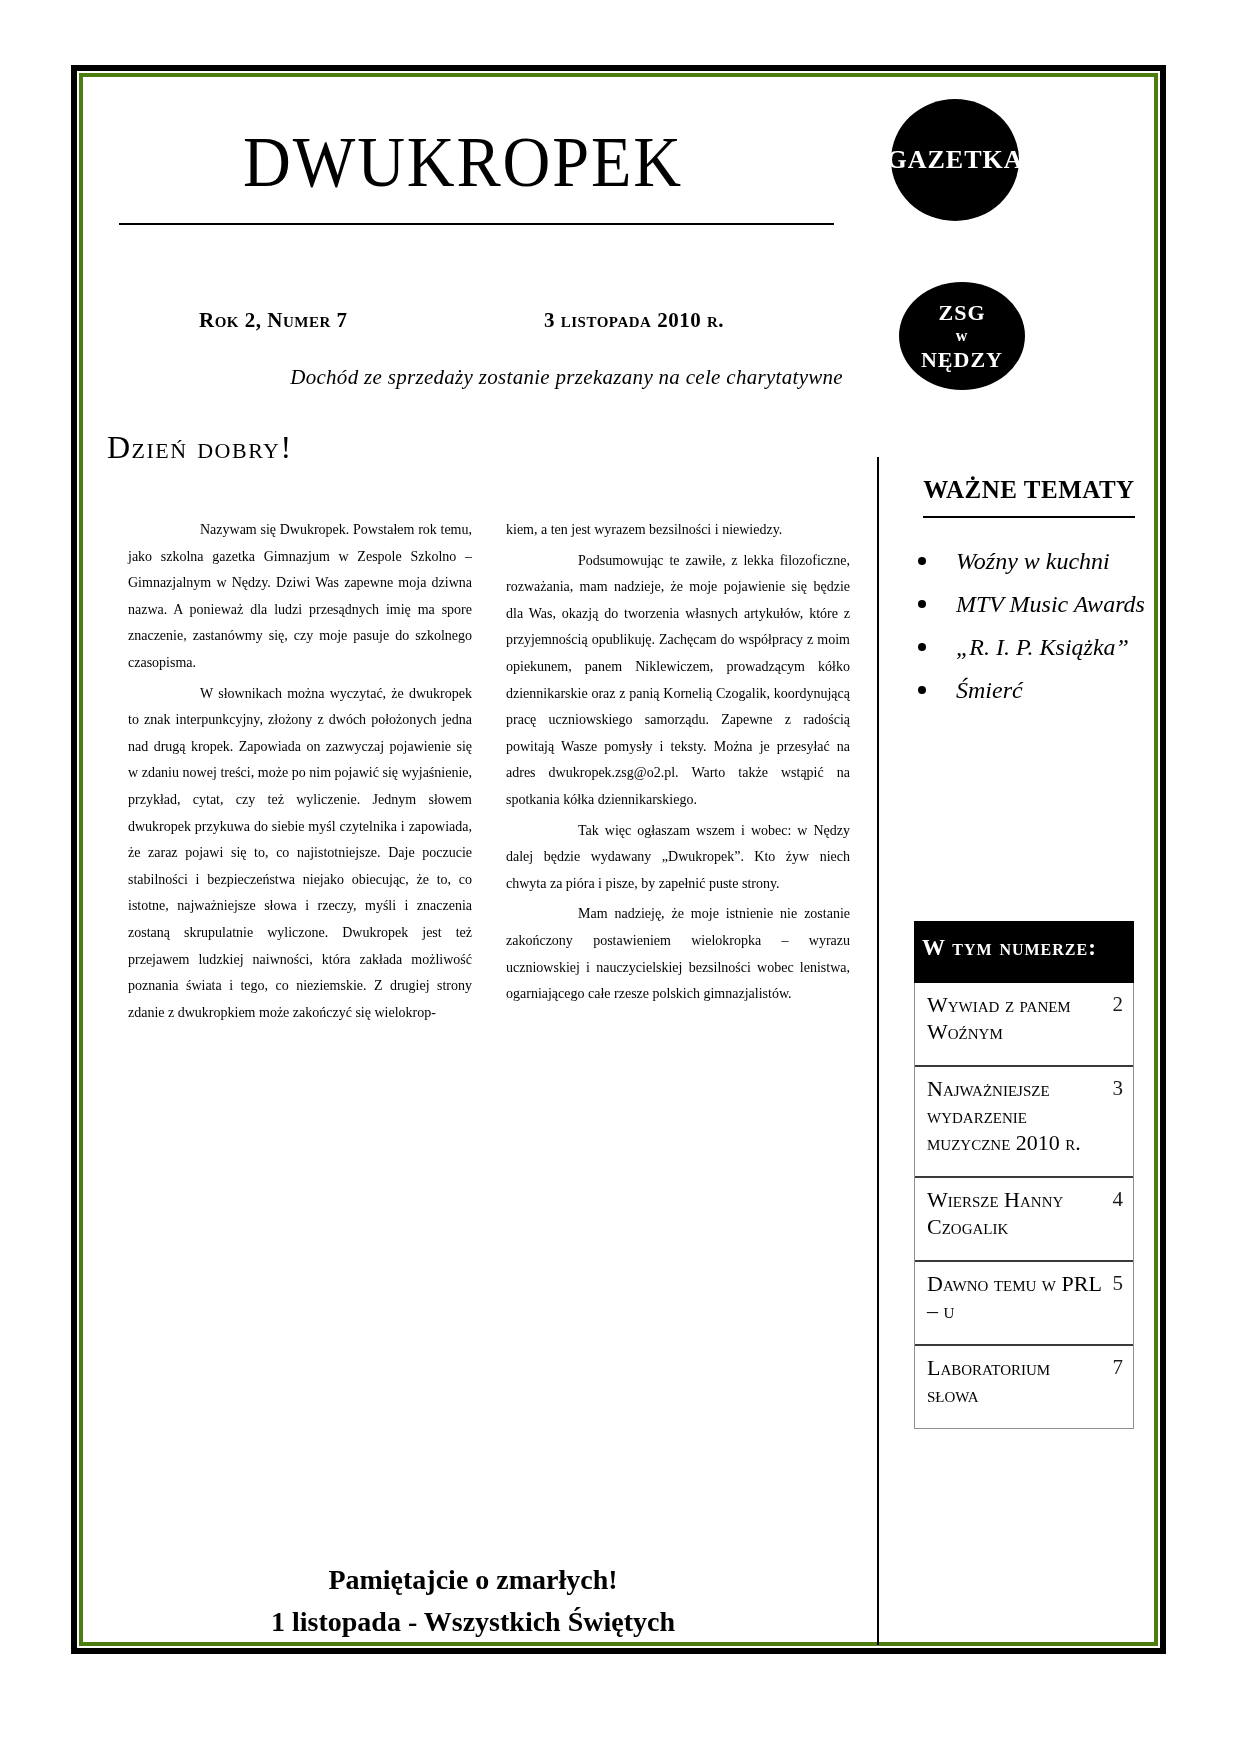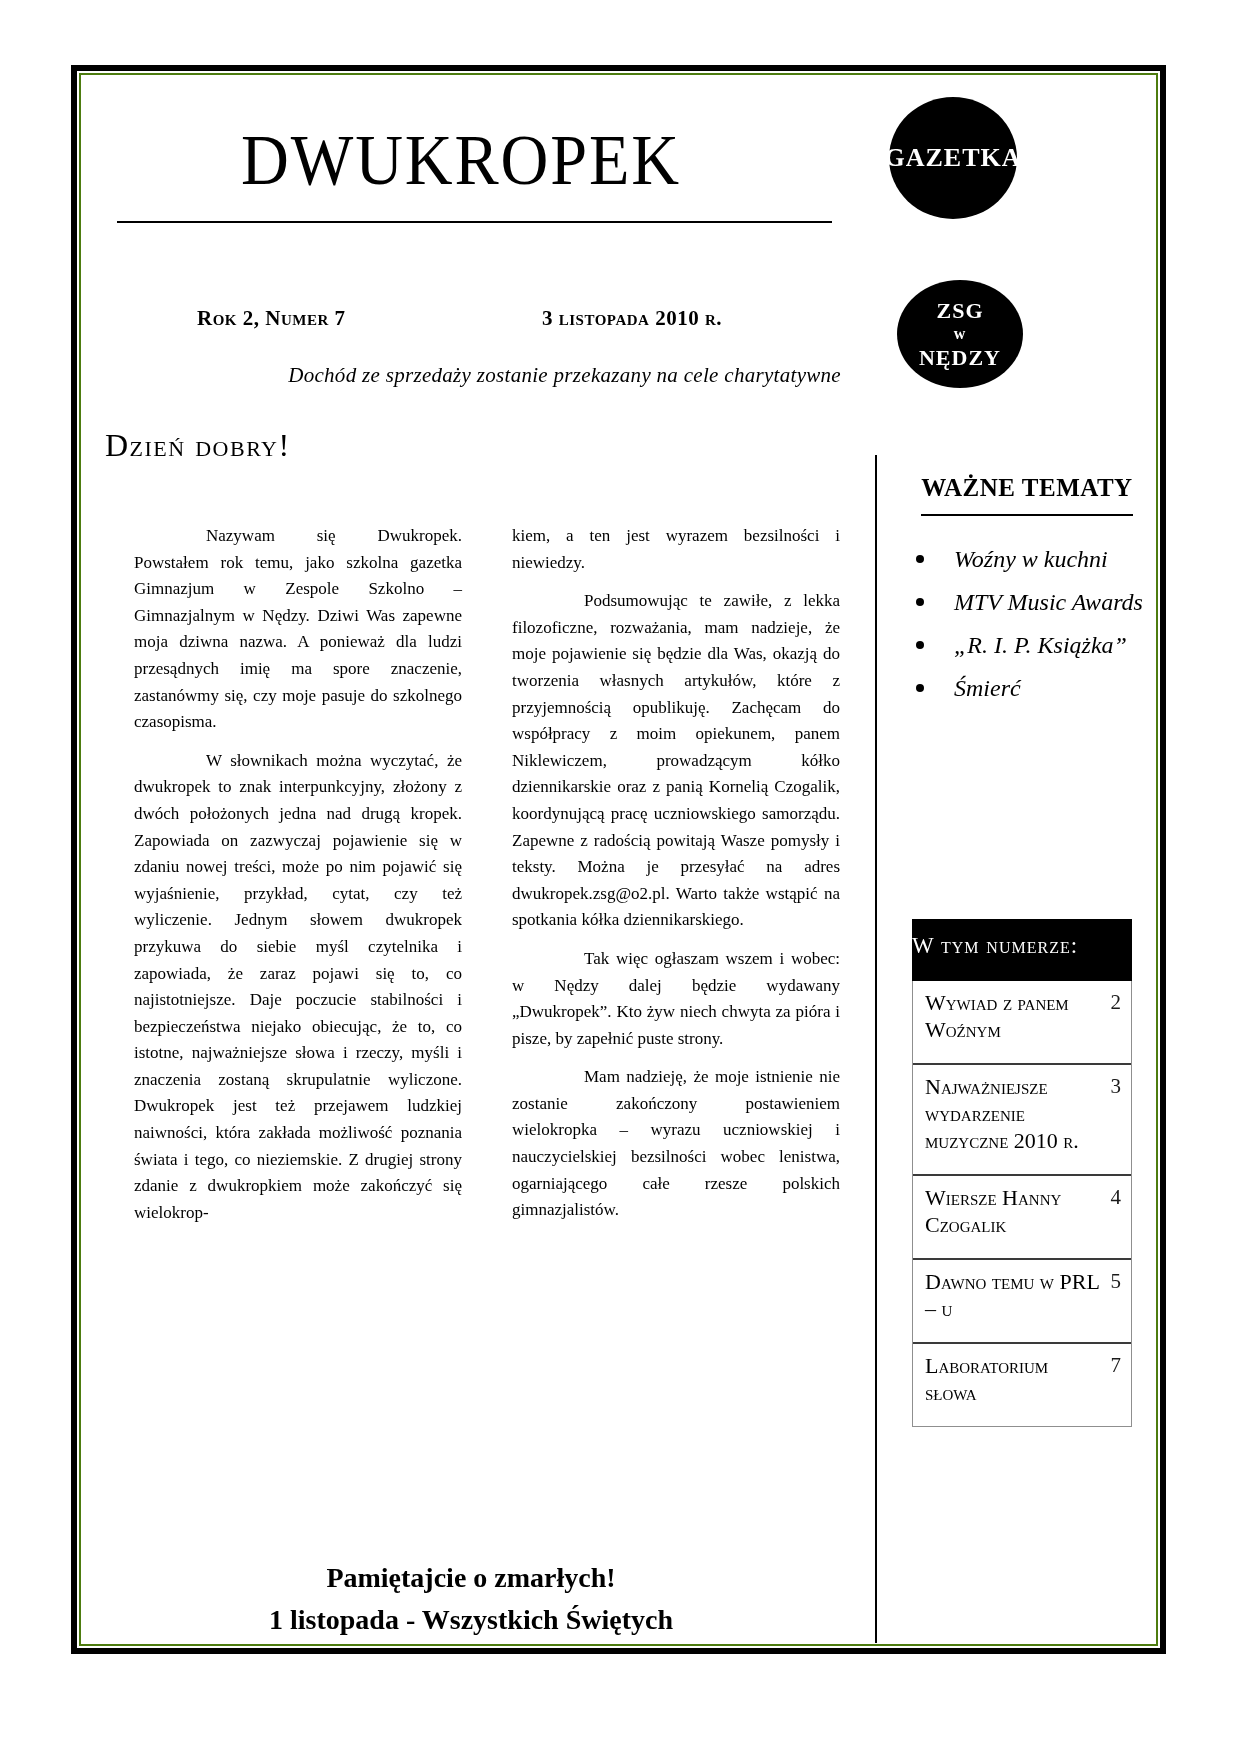--- a/index.html
+++ b/index.html
@@ -2,21 +2,21 @@
 <html lang="pl"><head>
 <meta charset="utf-8">
 <style>
   html,body{margin:0;padding:0;}
   body{
     width:1240px;height:1754px;position:relative;background:#ffffff;
     font-family:"Liberation Serif", serif;color:#000;
   }
   .frame{
     position:absolute;left:79px;top:73px;width:1079px;height:1573px;
-    box-sizing:border-box;border:2px solid #4d7c0f;
+    box-sizing:border-box;border:4px solid #4d7c0f;
     outline:6px solid #000;outline-offset:2px;background:#fff;
   }
   
   .masthead-title{
     position:absolute;left:0;top:48px;width:760px;text-align:center;
     font-size:72px;line-height:1.05;letter-spacing:2px;
     transform:scaleX(.92);transform-origin:50% 50%;
   }
   .title-rule{position:absolute;left:36px;top:146px;width:715px;border-top:2px solid #000;}
   .subtitle{
@@ -43,39 +43,39 @@
   .article-heading{
     position:absolute;left:24px;top:352px;
     font-variant:small-caps;font-size:32px;letter-spacing:1.5px;
   }
   .columns{
     position:absolute;left:41px;top:436px;width:730px;
     display:flex;gap:26px;
   }
   .col{width:352px;}
   .para{
-    margin:12px;text-align:justify;text-indent:72px;
-    font-size:17px;line-height:26.6px;
+    margin:4px;text-align:justify;text-indent:72px;
+    font-size:14px;line-height:26.6px;
   }
   .para.cont{text-indent:0;}
   .v-divider{position:absolute;left:794px;top:380px;width:2px;height:1188px;background:#000;}
   
   .sidebar{position:absolute;left:821px;top:399px;width:250px;height:1160px;}
   .topics-heading{
     text-align:center;font-weight:bold;font-size:25px;letter-spacing:.5px;
   }
   .topics-rule{width:212px;margin:12px auto 0;border-top:2px solid #000;}
   .topics{margin-top:28px;padding-left:14px;}
   .topic{display:flex;gap:30px;margin-bottom:13px;}
   .dot{flex:none;width:8px;height:8px;border-radius:50%;background:#000;margin-top:11px;}
   .topic-label{font-style:italic;font-size:24px;line-height:30px;}
   .toc{position:absolute;left:10px;top:445px;width:220px;}
   .toc-header{
     background:#000;color:#fff;box-sizing:border-box;
-    padding:14px 0 22px;font-variant:small-caps;font-weight:normal;
+    padding:14px 8px 22px;font-variant:small-caps;font-weight:bold;
     font-size:23px;letter-spacing:1px;
   }
   .toc-rows{border:1px solid #8f8f8f;border-top:none;background:#fff;}
   .toc-row{
     display:flex;align-items:flex-start;box-sizing:border-box;
     padding:8px 10px 20px 12px;min-height:74px;
   }
   .toc-row + .toc-row{border-top:2px solid #3a3a3a;}
   .toc-title{flex:1;font-variant:small-caps;font-size:22px;line-height:27px;}
   .toc-page{font-size:21px;color:#1a1a1a;margin-left:6px;line-height:27px;}

